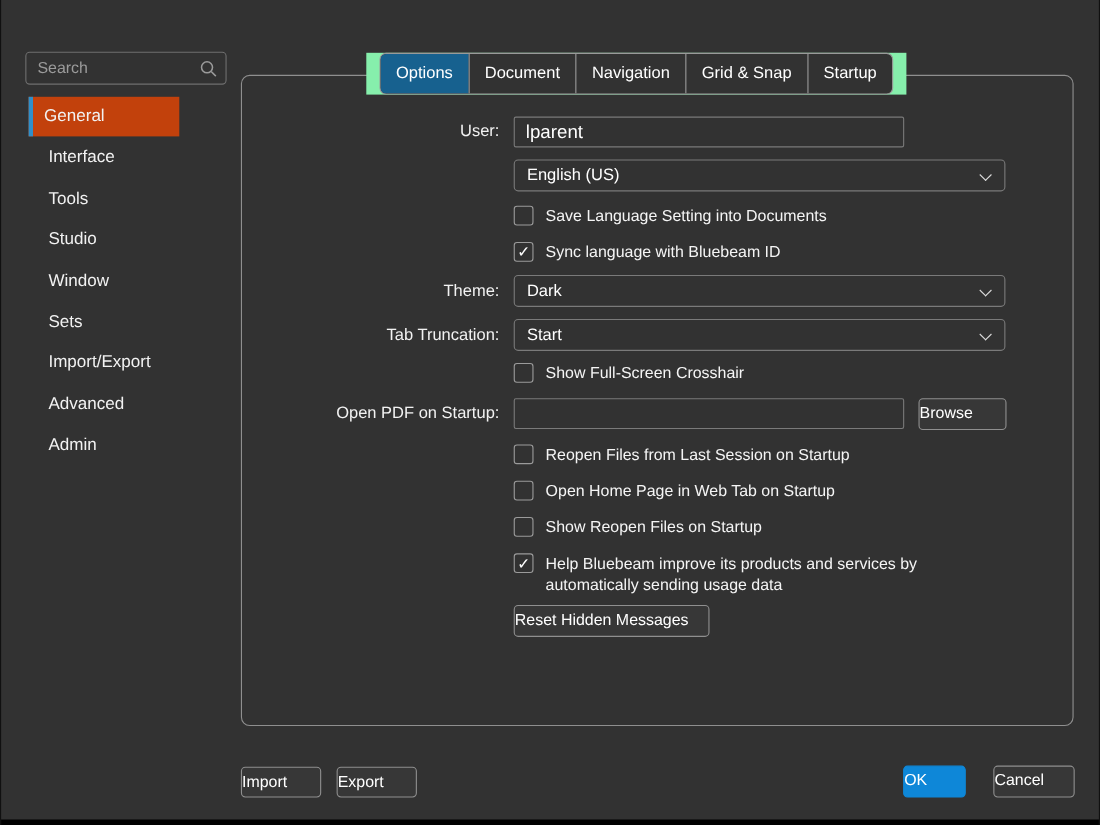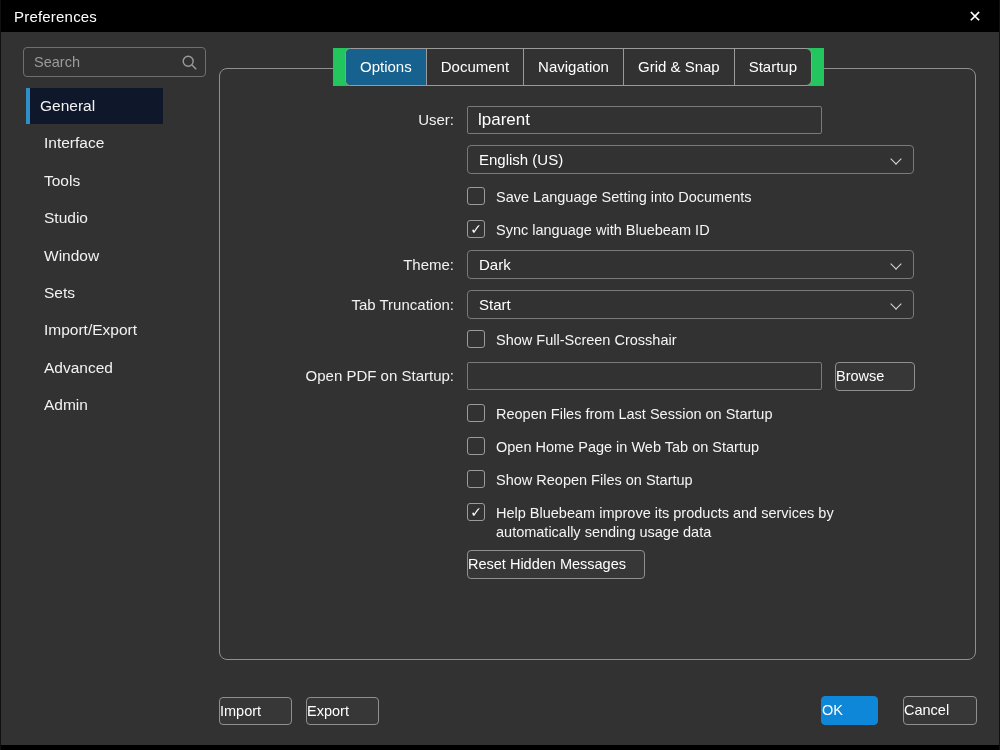--- a/index.html
+++ b/index.html
@@ -34,31 +34,31 @@
   }
   .search-box input::placeholder { color:#9b9b9b; opacity:1; }
   .search-icon { position:absolute; right:7px; top:6px; width:17px; height:17px; }
   .side-list { position:absolute; left:25px; top:88px; width:137px; list-style:none; }
   .side-item {
     height:36px; margin-bottom:1.4px; line-height:36px;
     padding-left:14px; font-size:15.5px; color:#f2f2f2; cursor:pointer;
     border-left:4px solid transparent;
   }
   .side-item.selected {
-    background:#0f172a; border-left:4px solid #2f8fc9; padding-left:10px;
+    background:#c2410c; border-left:4px solid #2f8fc9; padding-left:10px;
   }
   
   .panel {
     position:absolute; left:218px; top:68px; width:757px; height:592px;
     border:1px solid #8f8f8f; border-radius:8px;
   }
   
   .tabbar {
     position:absolute; left:332px; top:48px; height:38px; z-index:3;
-    background:#22c55e; padding:0 12px; display:flex;justify-content:center;
+    background:#86efac; padding:0 12px; display:flex;justify-content:center;
   }
   .tabgroup {
     display:flex; height:38px; border:1px solid #9a9a9a; border-radius:6px;
     overflow:hidden; background:#323232;
   }
   .tab {
     height:36px; line-height:36px; padding:0 14px; font-size:15px;
     color:#fff; border-left:1px solid #9a9a9a; cursor:pointer; white-space:nowrap;
   }
   .tab:first-child { border-left:none; }
@@ -99,24 +99,20 @@
     line-height:27px; cursor:pointer;
   }
   .btn-primary { background:#0e87d8; border-color:#0e87d8; }
   .bottom-strip { position:absolute; left:0; bottom:0; width:100%; height:5px; background:#000; }
 </style>
 </head>
 <body>
 
 <div class="window">
 
-  <div class="titlebar">
-    <span class="title">Preferences</span>
-    <span class="close-btn">✕</span>
-  </div>
 
   <div class="search-box">
     <input type="text" placeholder="Search" style="">
     <svg class="search-icon" viewBox="0 0 17 17">
       <circle cx="7.2" cy="7.2" r="5" fill="none" stroke="#9b9b9b" stroke-width="1.4"></circle>
       <line x1="11" y1="11" x2="15.2" y2="15.2" stroke="#9b9b9b" stroke-width="1.4"></line>
     </svg>
   </div>
 
   <ul class="side-list">

